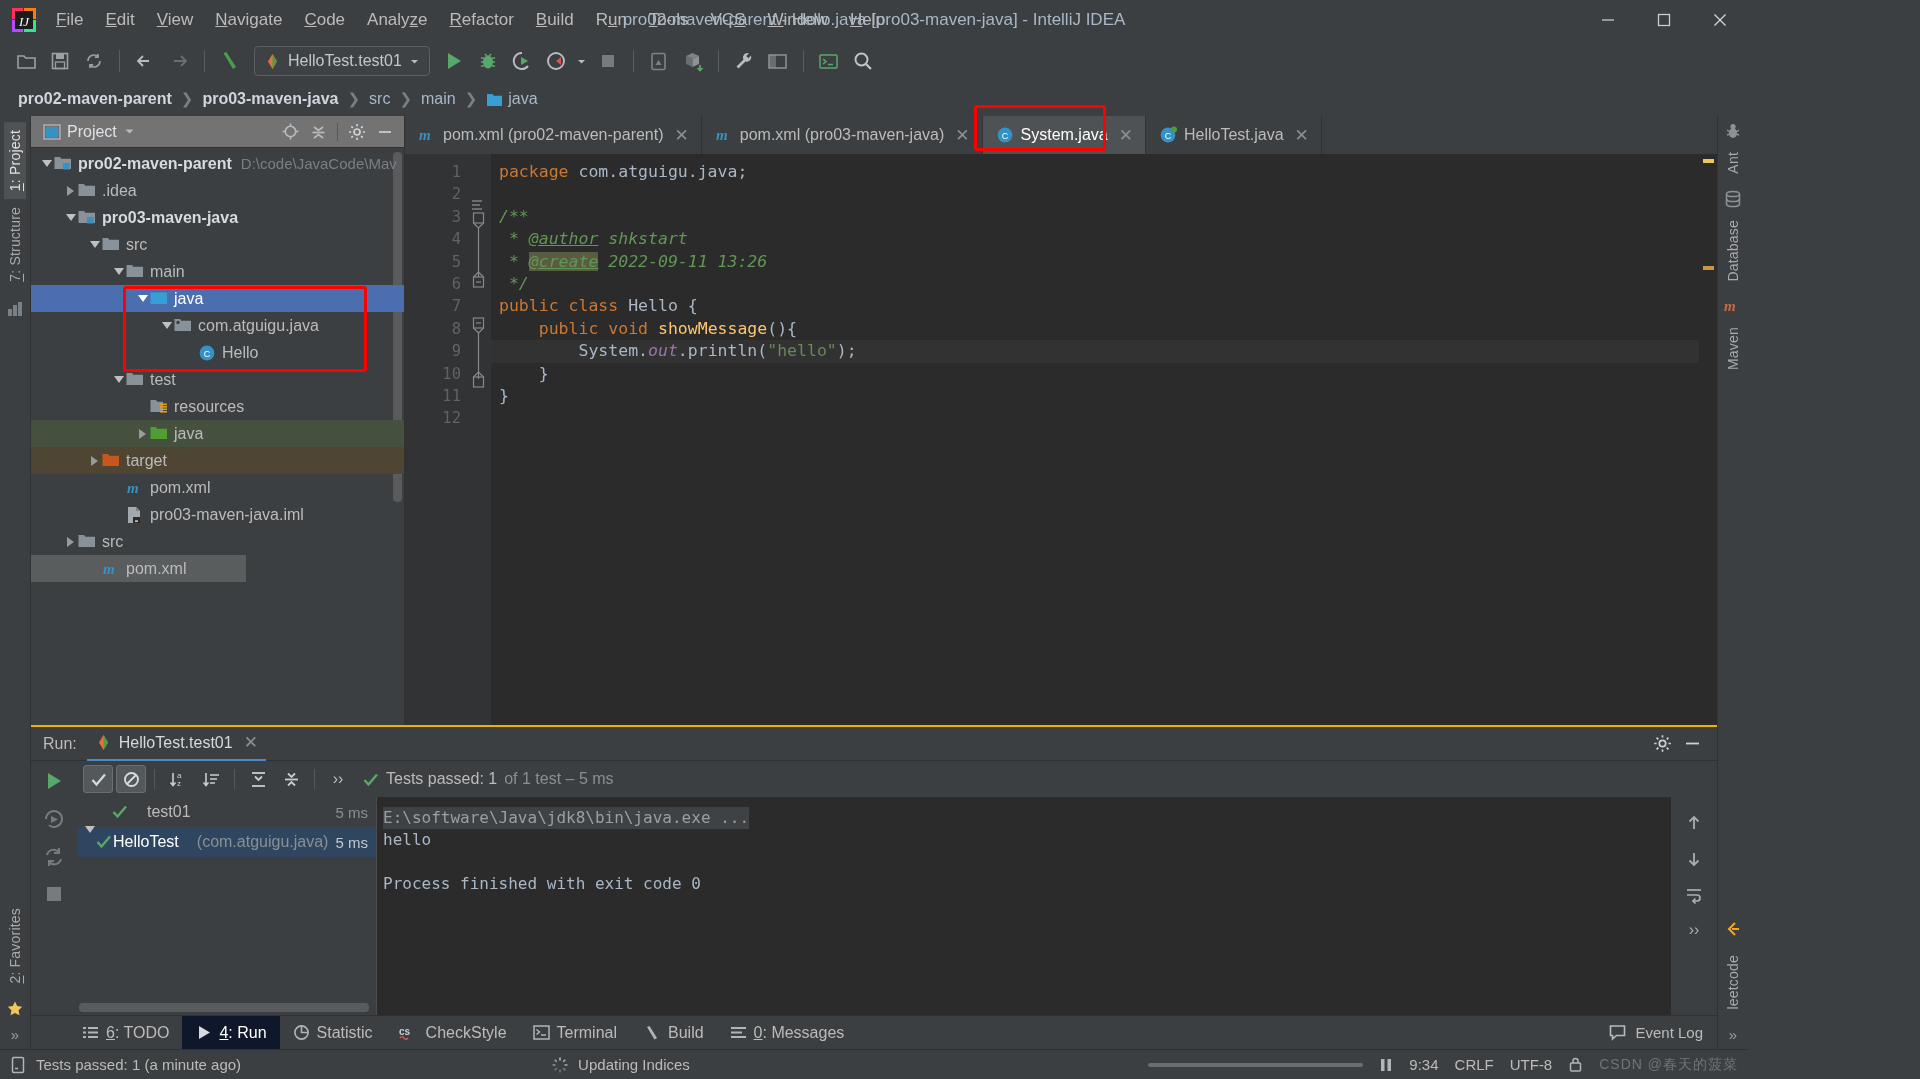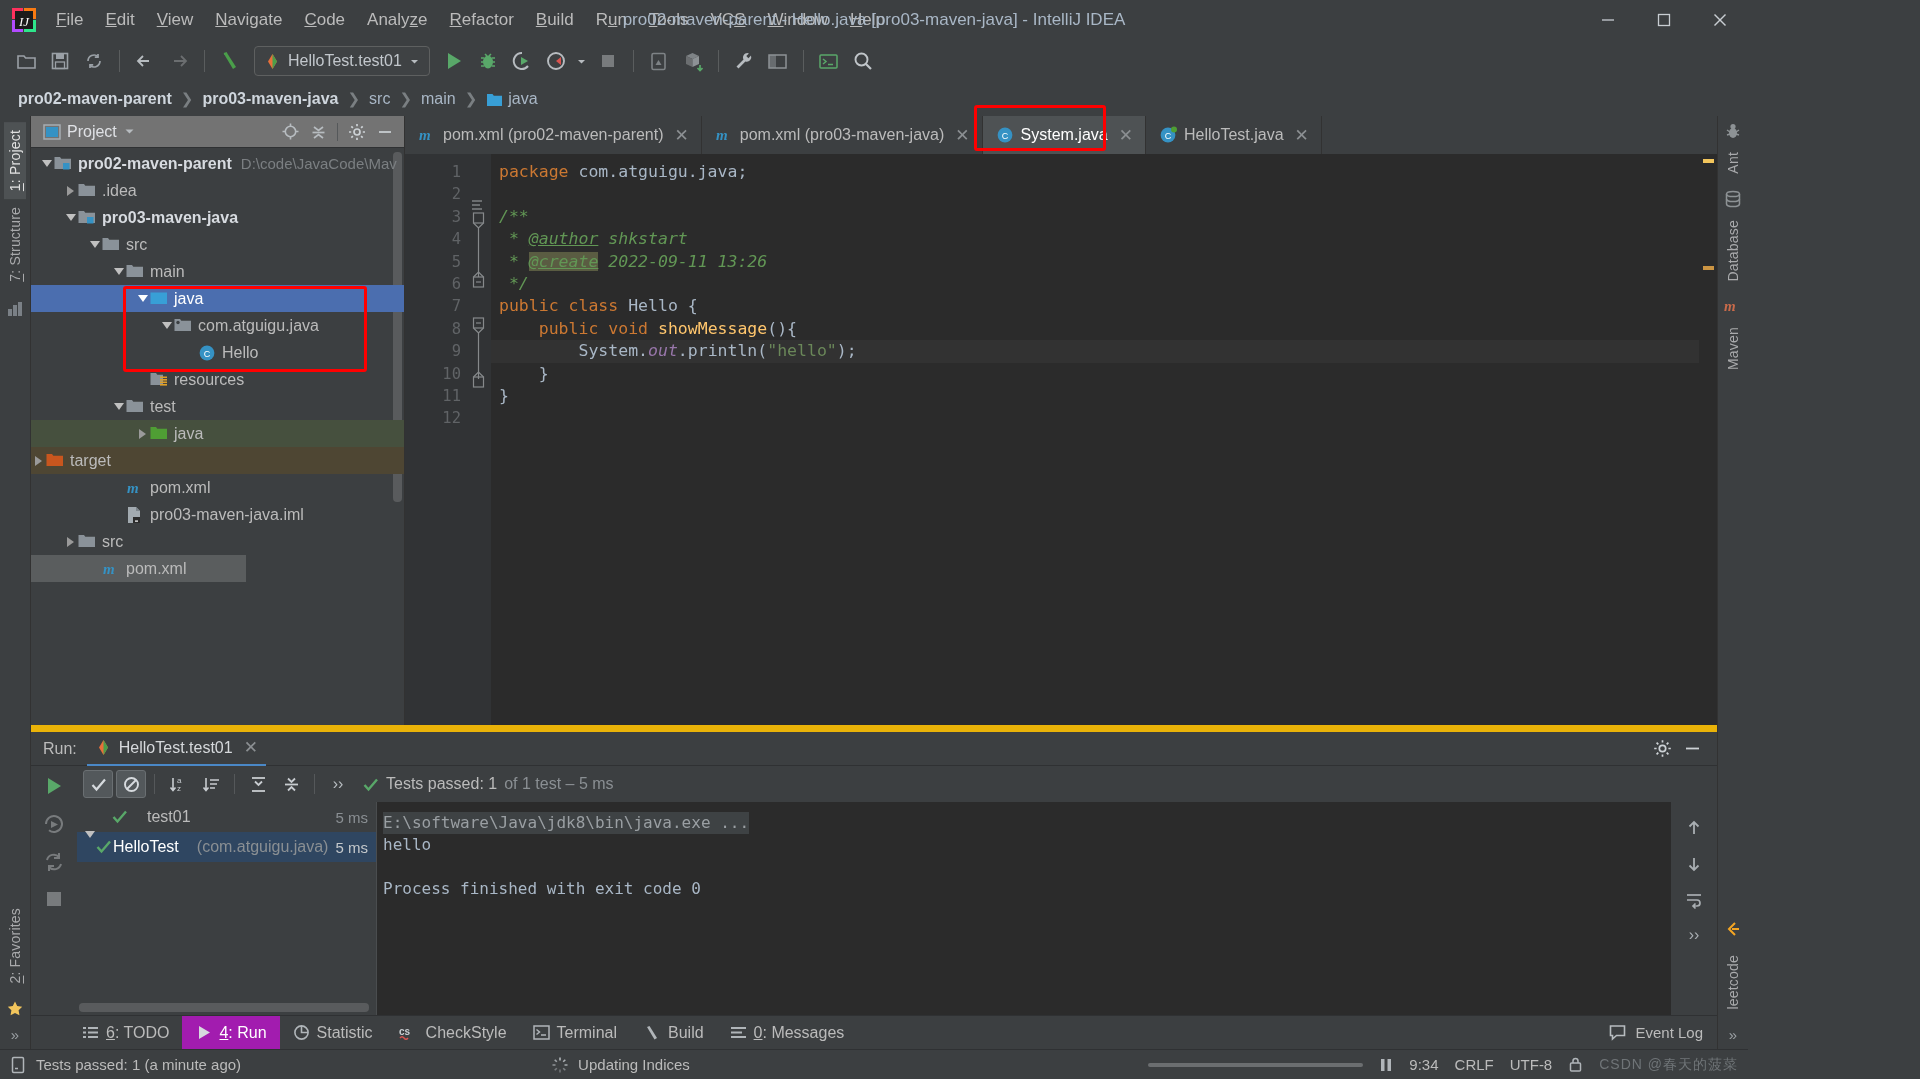--- a/index.html
+++ b/index.html
@@ -144,21 +144,21 @@
   .cmt { color: #629755; font-style: italic; }
   .tag { color: #629755; font-style: italic; text-decoration: underline; }
   .tag-hl { background: #5a5c42; }
   .fld { color: #9876aa; font-style: italic; }
   .white { color: #a9b7c6; }
   .cur-line { position: absolute; left:0; right:0; height: 22.4px; background: #323232; }
   .marker-bar { width: 18px; flex: 0 0 18px; background: #2b2b2b; position: relative; }
   .mk { position: absolute; right: 3px; width: 11px; height: 4px; }
 
   
-  .runpanel { height: 290px; flex: 0 0 290px; display: flex; flex-direction: column; background: #3c3f41; border-top:7px solid #eab308;}
+  .runpanel { height: 290px; flex: 0 0 290px; display: flex; flex-direction: column; background: #3c3f41; border-top:2px solid #eab308;}
   .run-header { height: 34px; flex:0 0 34px; display: flex; align-items: center; padding-left: 12px; gap: 10px; border-bottom: 1px solid #2f3133;}
   .run-label { font-size: 16px; color: #bbbbbb; }
   .run-tab {
     display:flex; align-items:center; gap:7px; font-size:16px; color:#d6d9dc; height:34px; padding: 0 8px;
     border-bottom: 2px solid #4a88c7; position: relative;
   }
   .run-header-right { margin-left:auto; display:flex; align-items:center; gap:4px; padding-right:12px;}
   .run-body { flex:1 1 auto; display:flex; min-height:0; }
   .run-sidetools { width: 46px; flex:0 0 46px; display:flex; flex-direction:column; align-items:center; padding-top:8px; gap:14px; background:#3c3f41;}
   .run-content { flex:1 1 auto; display:flex; flex-direction:column; min-width:0;}
@@ -181,21 +181,21 @@
   .cons-line { line-height: 22px; white-space: pre; }
   .cons-cmd { color:#9a9fa3; background:#3e4244; display:inline-block;}
   .console-right { width: 46px; flex:0 0 46px; background:#3c3f41; display:flex; flex-direction:column; align-items:center; padding-top:16px; gap:16px;}
 
   
   .bottom-tabs {
     height: 34px; flex: 0 0 34px; background: #3c3f41; display: flex; align-items: stretch;
     border-top: 1px solid #2f3133; padding-left: 38px;
   }
   .btab { display:flex; align-items:center; gap:7px; padding: 0 13px; font-size: 16px; color:#bbbbbb;}
-  .btab.active { background:#a21caf; color:#ffffff; }
+  .btab.active { background:#0f172a; color:#ffffff; }
   .btab u { text-decoration: underline; }
   .bottom-right { margin-left:auto; display:flex; align-items:center; padding-right:14px; gap:8px;text-align:center;}
 
   
   .statusbar {
     height: 30px; flex:0 0 30px; background:#3c3f41; display:flex; align-items:center;
     padding: 0 10px; font-size:15px; color:#bbbbbb; gap:10px; border-top:1px solid #2f3133;
   }
   .sb-right { margin-left:auto; display:flex; align-items:center; gap:16px;}
   .sb-progress { width: 215px; height: 4px; background:#6b6e70; border-radius:2px; }
@@ -556,58 +556,58 @@
               <div class="node" style="padding-left: 152px;">
                 <span class="arrow"></span>
                 <span class="ic">
                   <svg width="18" height="18" viewBox="0 0 18 18">
                     <circle cx="9" cy="9" r="7.4" fill="#3592c4"></circle>
                     <text x="9" y="12.6" font-size="9" fill="#ffffff" text-anchor="middle" font-family="Liberation Sans, sans-serif">C</text>
                   </svg>
                 </span>
                 <span class="label">Hello</span>
               </div>
+              <div class="node" style="padding-left: 80px;">
+                <span class="arrow">
+                  <span class="tri tri-d"></span>
+                </span>
+                <span class="ic">
+                  <svg width="18" height="16" viewBox="0 0 18 16">
+                    <path d="M0.5 2h5.5l1.3 1.7H17V14H0.5z" fill="#8a9299"></path>
+                  </svg>
+                </span>
+                <span class="label">test</span>
+              </div>
               <div class="node" style="padding-left: 104px;">
                 <span class="arrow"></span>
                 <span class="ic">
                   <svg width="18" height="16" viewBox="0 0 18 16">
                     <path d="M0.5 2h5.5l1.3 1.7H13V14H0.5z" fill="#8a9299"></path>
                     <g fill="#e0a028">
                       <rect x="10" y="5.5" width="7" height="1.6"></rect>
                       <rect x="10" y="8" width="7" height="1.6"></rect>
                       <rect x="10" y="10.5" width="7" height="1.6"></rect>
                       <rect x="10" y="13" width="7" height="1.6"></rect>
                     </g>
                   </svg>
                 </span>
                 <span class="label">resources</span>
               </div>
-              <div class="node" style="padding-left: 80px;">
-                <span class="arrow">
-                  <span class="tri tri-d"></span>
-                </span>
-                <span class="ic">
-                  <svg width="18" height="16" viewBox="0 0 18 16">
-                    <path d="M0.5 2h5.5l1.3 1.7H17V14H0.5z" fill="#8a9299"></path>
-                  </svg>
-                </span>
-                <span class="label">test</span>
-              </div>
               <div class="node green" style="padding-left: 104px;">
                 <span class="arrow">
                   <span class="tri tri-r"></span>
                 </span>
                 <span class="ic">
                   <svg width="18" height="16" viewBox="0 0 18 16">
                     <path d="M0.5 2h5.5l1.3 1.7H17V14H0.5z" fill="#4f9e34"></path>
                   </svg>
                 </span>
                 <span class="label">java</span>
               </div>
-              <div class="node brown" style="">
+              <div class="node brown" style="padding-left: 56px;">
                 <span class="arrow">
                   <span class="tri tri-r"></span>
                 </span>
                 <span class="ic">
                   <svg width="18" height="16" viewBox="0 0 18 16">
                     <path d="M0.5 2h5.5l1.3 1.7H17V14H0.5z" fill="#c8561e"></path>
                   </svg>
                 </span>
                 <span class="label">target</span>
               </div>

